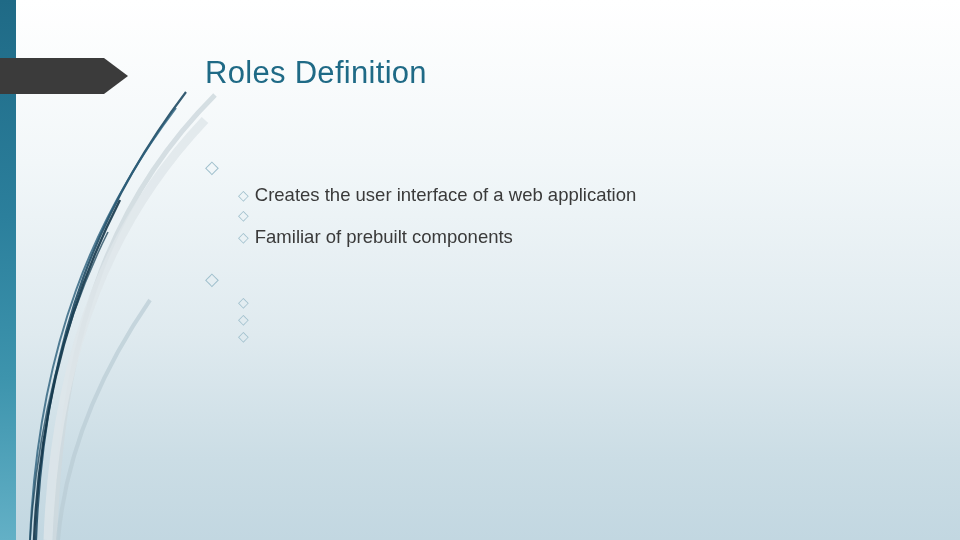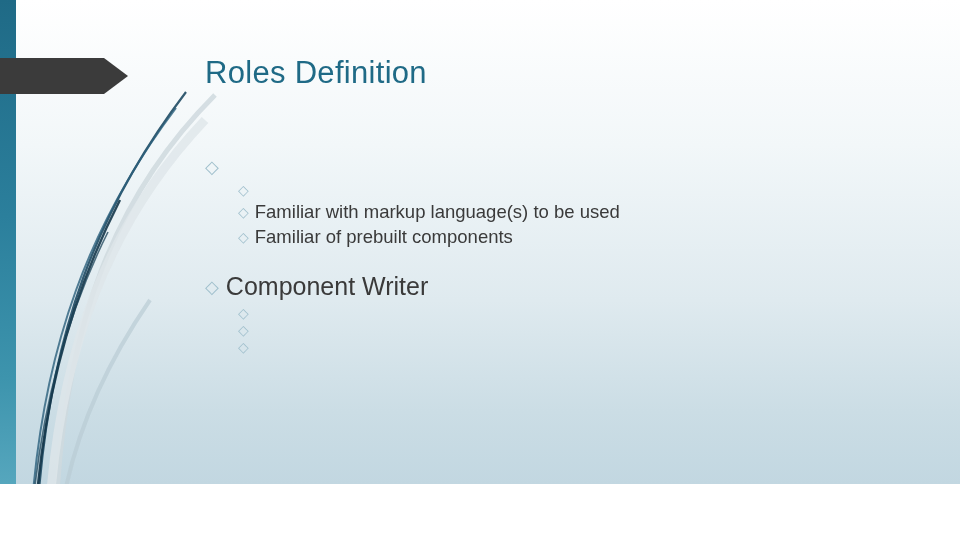--- a/index.html
+++ b/index.html
@@ -10,21 +10,21 @@
     width: 960px;
     height: 540px;
     overflow: hidden;
     font-family: "Liberation Sans", sans-serif;
     background: #ffffff;
   }
 
   .slide {
     position: relative;
     width: 960px;
-    height: 484px;
+    height: 540px;
     overflow: hidden;
     background: linear-gradient(to bottom, #ffffff 0%, #f2f7f9 30%, #dfeaef 62%, #cbdde5 85%, #c2d7e1 100%);
   }
 
   
   .left-bar {
     position: absolute;
     left: 0;
     top: 0;
     width: 16px;
@@ -135,38 +135,37 @@
 
   <div class="content">
 
     <div>
       <div class="l1">
         <span class="bullet">◇</span>
       </div>
       <div class="sub-block">
         <div class="l2">
           <span class="bullet">◇</span>
+          <span>Creates the user interface of a web application</span>
         </div>
         <div class="l2">
           <span class="bullet">◇</span>
-          <span>Familiar with markup language(s) to be used</span>
         </div>
         <div class="l2">
           <span class="bullet">◇</span>
           <span>Familiar of prebuilt components</span>
         </div>
       </div>
     </div>
 
     <div class="group-gap"></div>
 
     <div>
       <div class="l1">
         <span class="bullet">◇</span>
-        <span>Component Writer</span>
       </div>
       <div class="sub-block">
         <div class="l2">
           <span class="bullet">◇</span>
         </div>
         <div class="l2">
           <span class="bullet">◇</span>
         </div>
         <div class="l2">
           <span class="bullet">◇</span>

